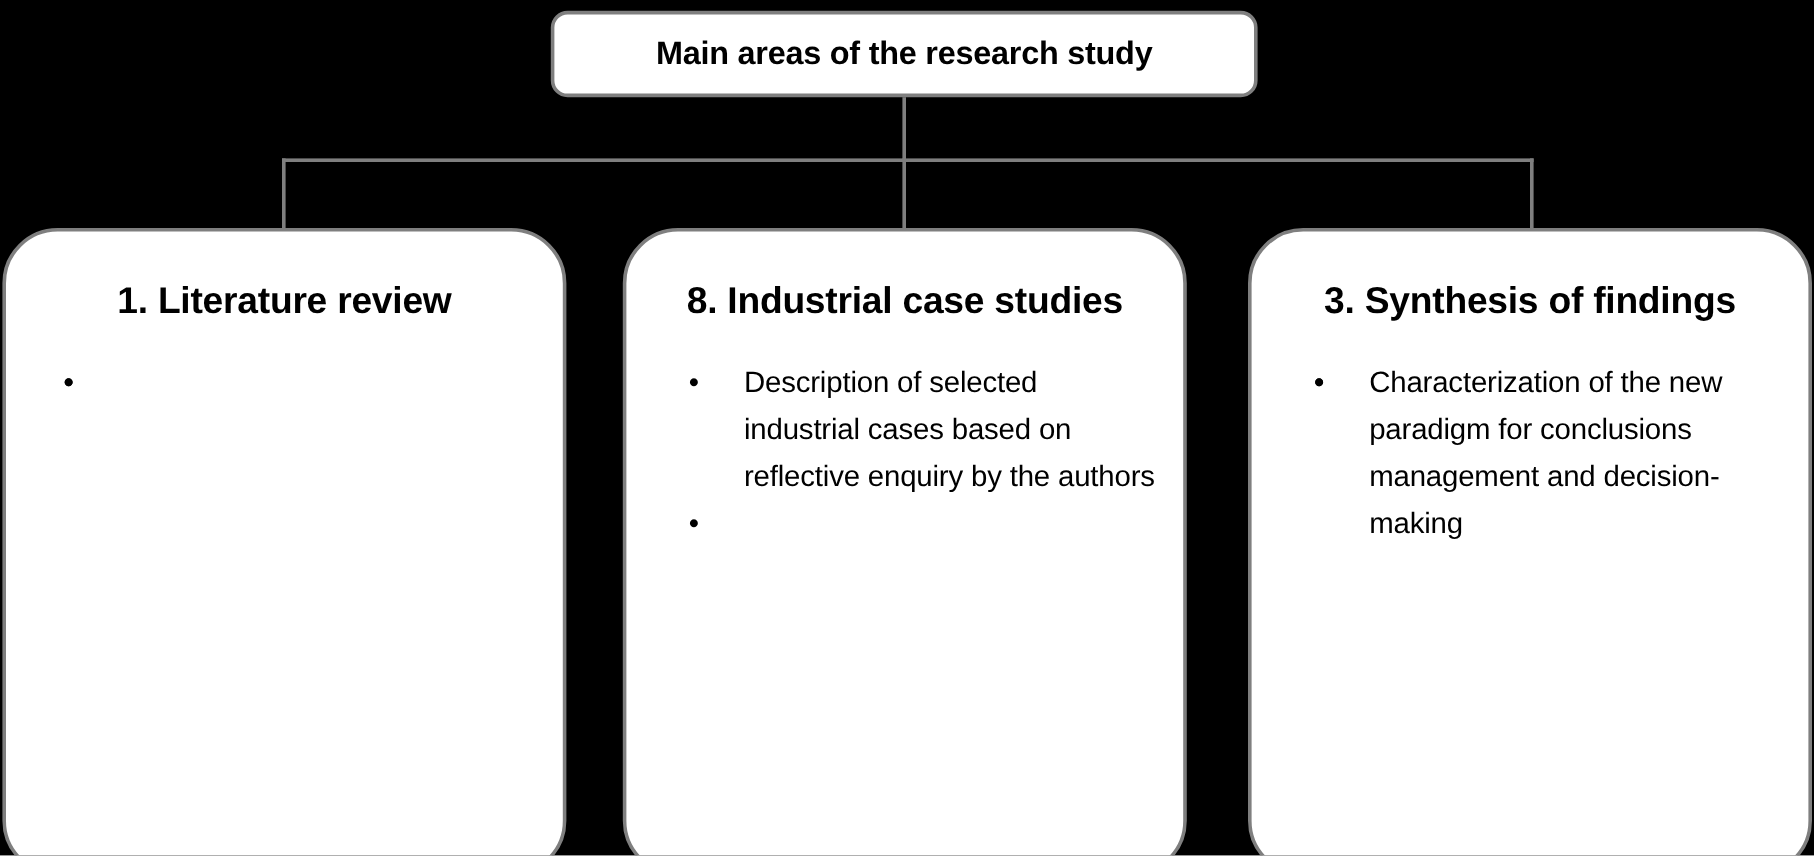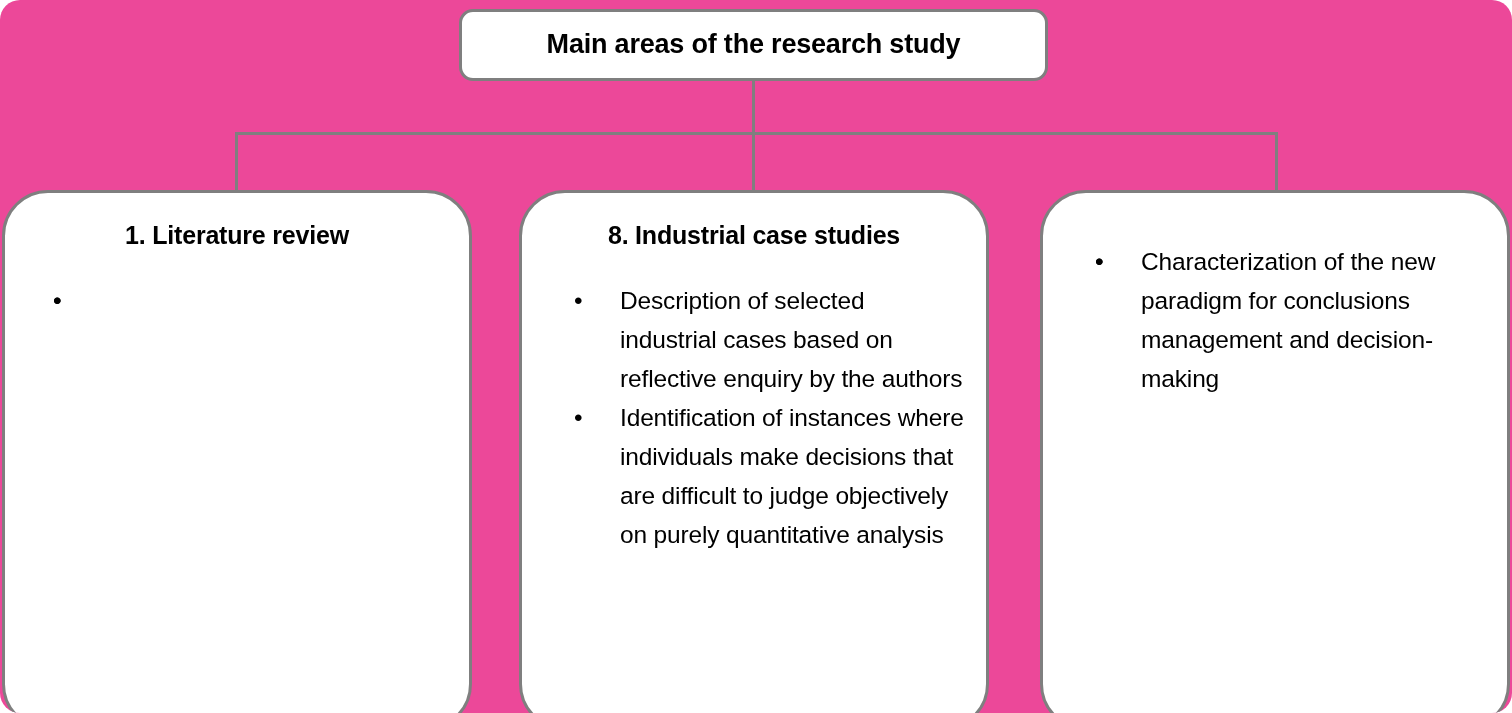--- a/index.html
+++ b/index.html
@@ -9,23 +9,22 @@
     background: #ffffff;
   }
   body {
     font-family: "Liberation Sans", sans-serif;
     color: #000000;
   }
   #diagram {
     position: relative;
     width: 1512px;
     height: 713px;
-    background: #ec4899;
+    background: #000000;
     overflow: hidden;
-    border-radius: 20px;
   }
 
   
   .node-root {
     position: absolute;
     left: 459px;
     top: 9px;
     width: 589px;
     height: 72px;
     box-sizing: border-box;
@@ -91,26 +90,26 @@
     background: #ffffff;
     padding: 18px 10px 0 10px;
     overflow: hidden;
   }
   .node-branch.b1 { left: 2px;    width: 470px; }
   .node-branch.b2 { left: 519px;  width: 470px; }
   .node-branch.b3 { left: 1040px; width: 470px; }
 
   .branch-title {
     text-align: center;
-    font-size: 25px;
+    font-size: 31px;
     font-weight: bold;
     letter-spacing: -0.2px;
     color: #000000;
     line-height: 1.15;
-    margin: 10px 0 0 0;
+    margin: 22px 0 0 0;
   }
 
   .bullet-list {
     list-style: none;
     margin: 31px 0 0 0;
     padding: 0;
   }
   .bullet-item {
     position: relative;
     padding-left: 86px;
@@ -163,26 +162,26 @@
 
   <div class="node-branch b2">
     <div class="branch-title">8. Industrial case studies</div>
     <ul class="bullet-list">
       <li class="bullet-item">
         <span class="bullet-dot">•</span>
         <span>Description of selected industrial cases based on reflective enquiry by the authors</span>
       </li>
       <li class="bullet-item">
         <span class="bullet-dot">•</span>
-        <span>Identification of instances where individuals make decisions that are difficult to judge objectively on purely quantitative analysis</span>
       </li>
     </ul>
   </div>
 
   <div class="node-branch b3">
+    <div class="branch-title">3. Synthesis of findings</div>
     <ul class="bullet-list">
       <li class="bullet-item">
         <span class="bullet-dot">•</span>
       </li>
       <li class="bullet-item">
         <span class="bullet-dot">•</span>
         <span>Characterization of the new paradigm for conclusions management and decision-making</span>
       </li>
     </ul>
   </div>

